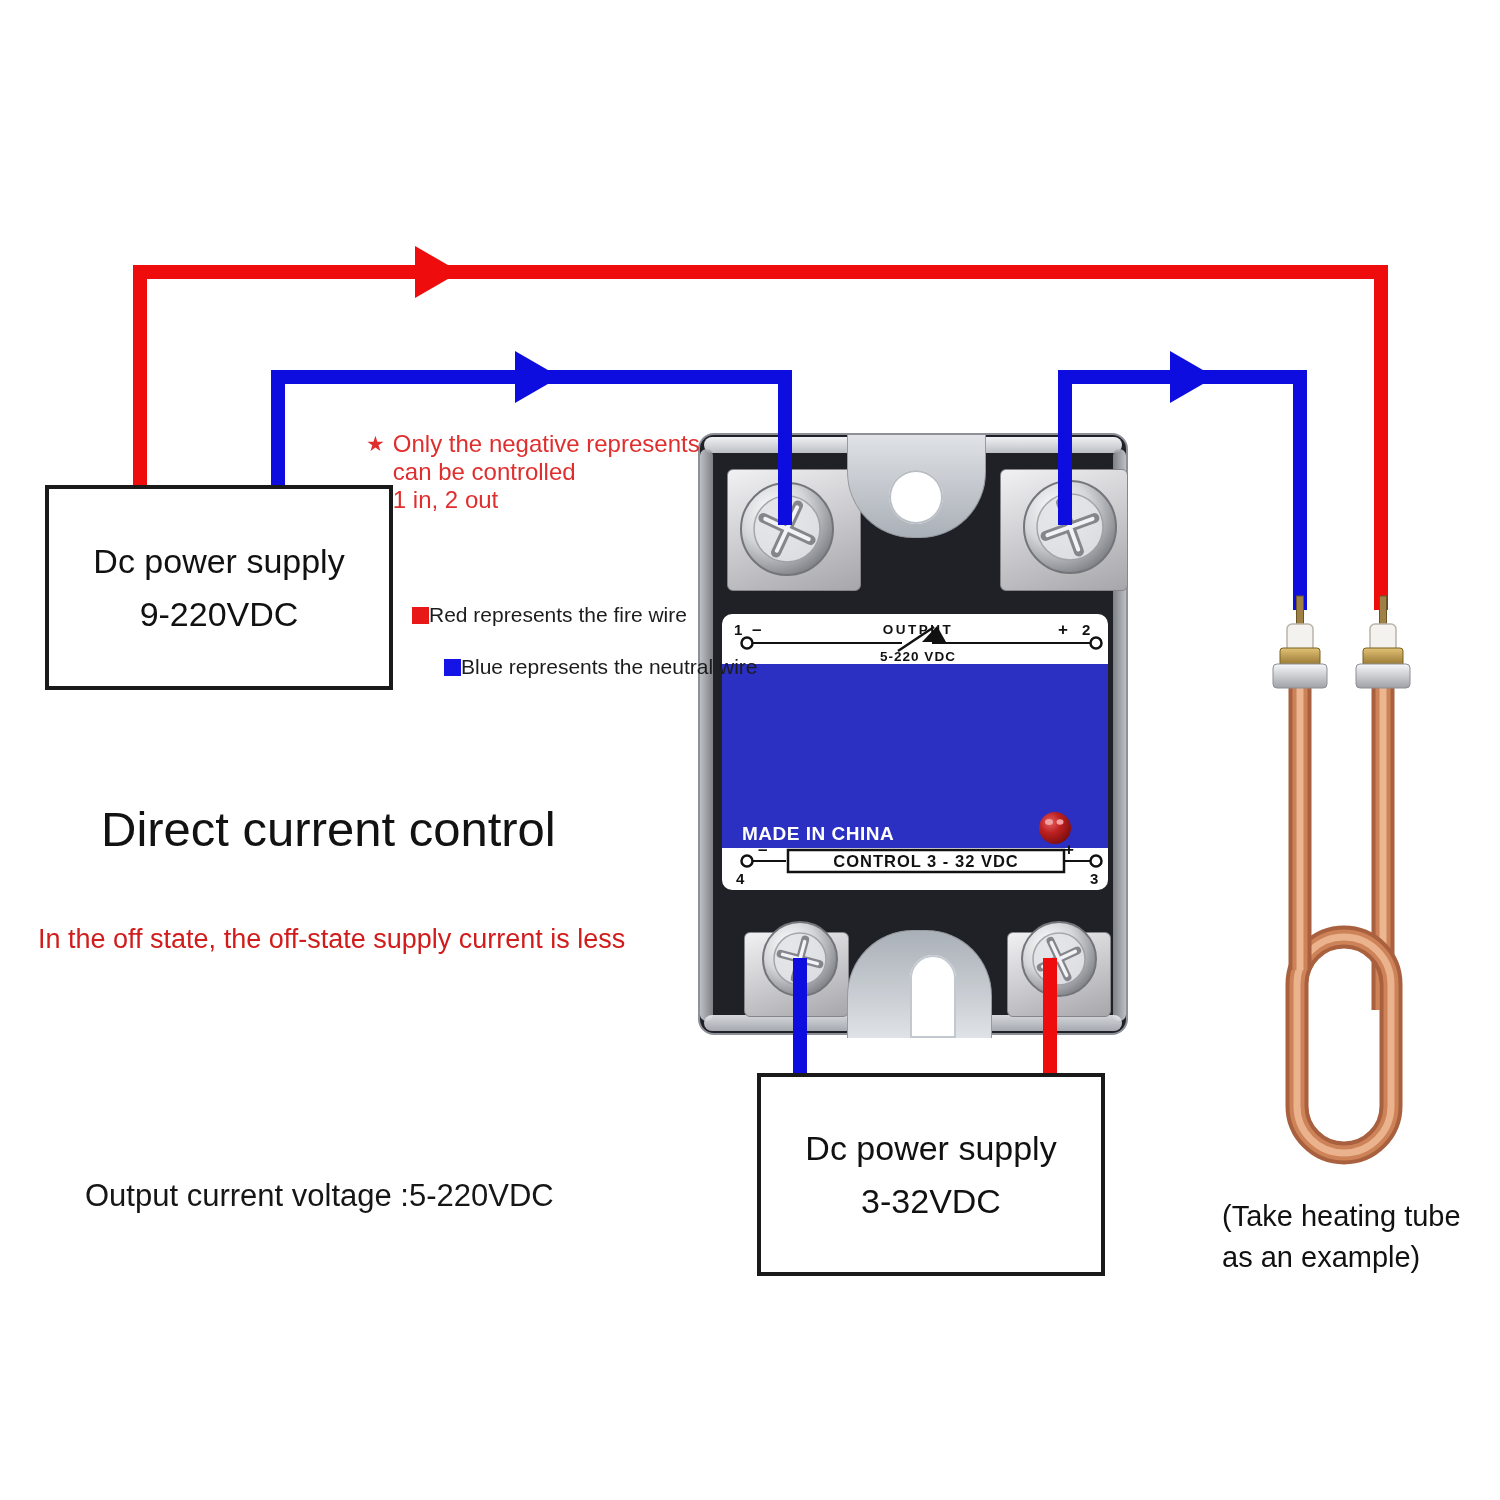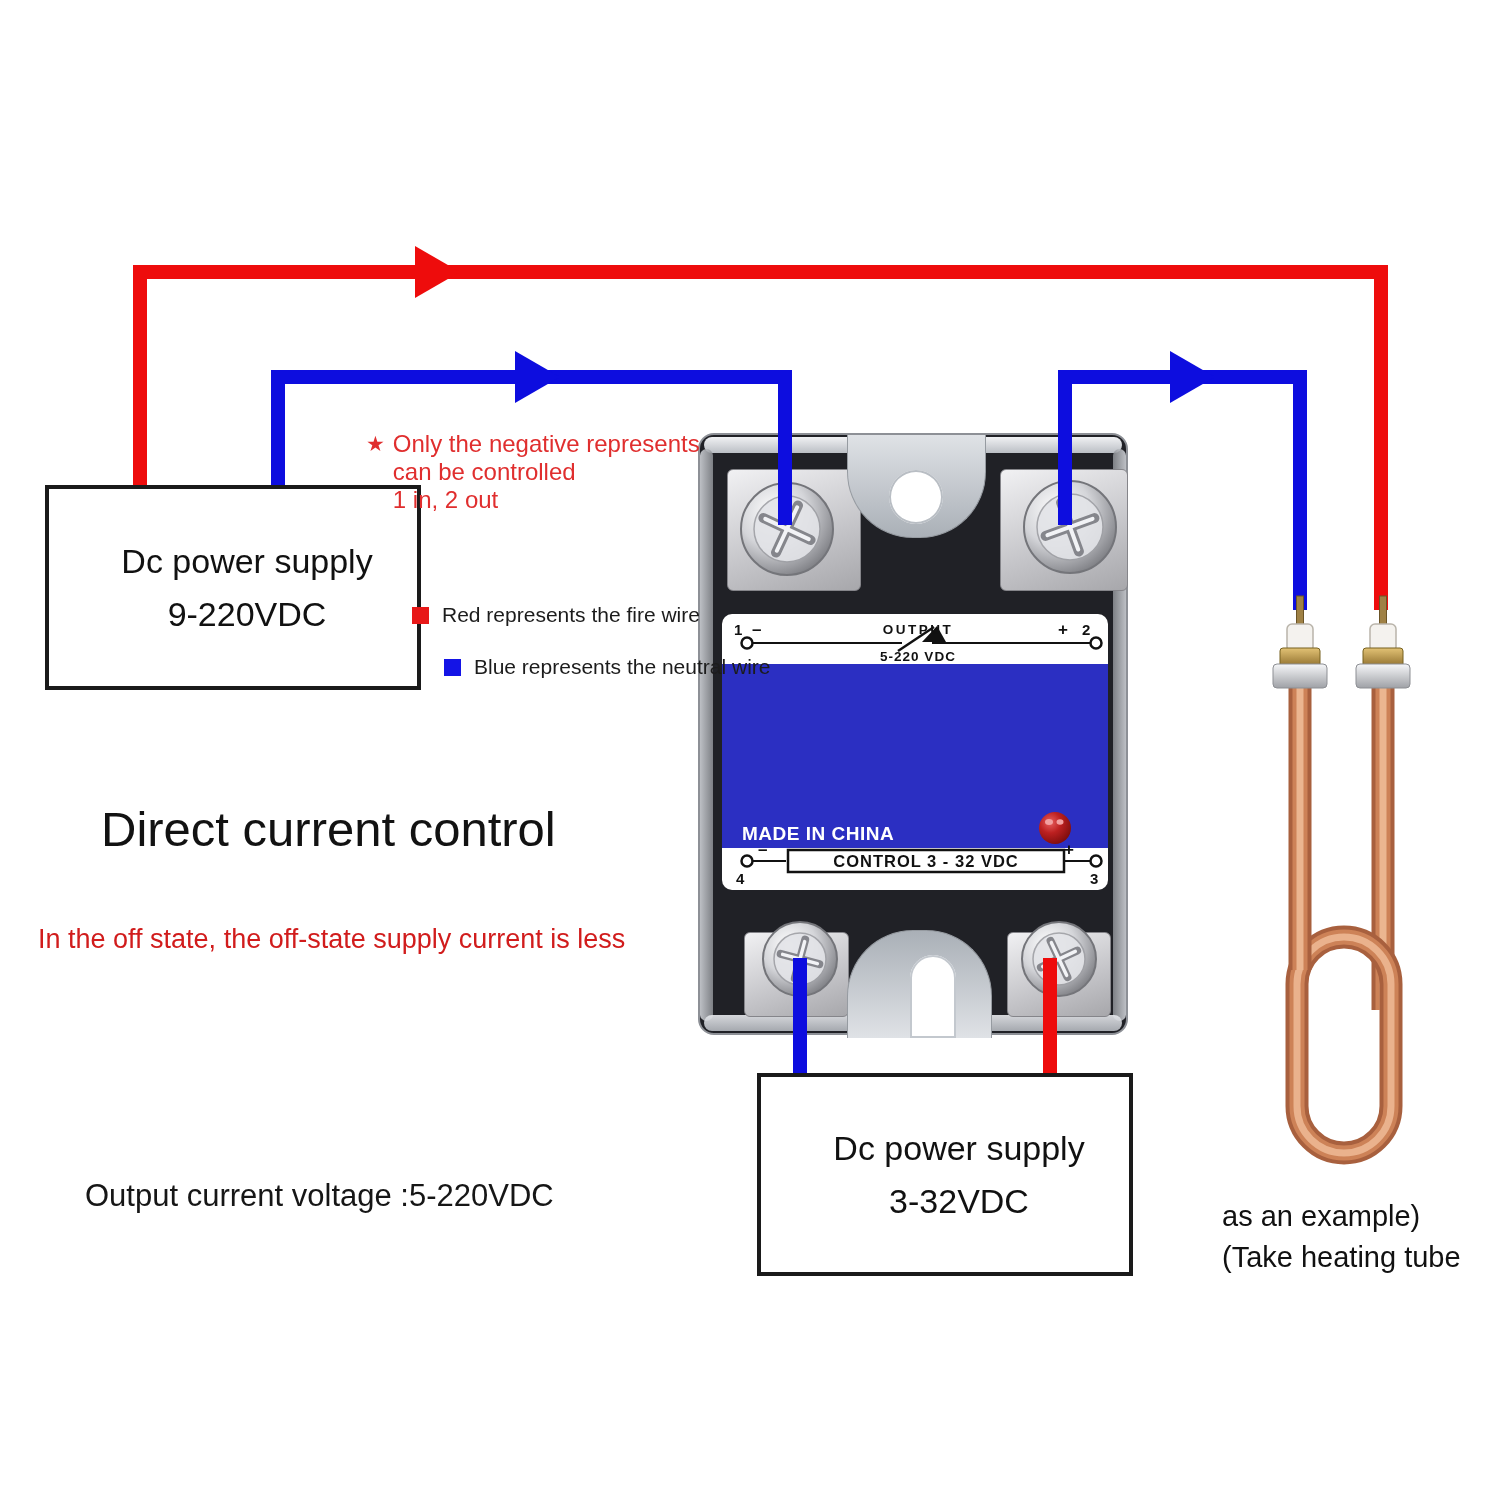--- a/index.html
+++ b/index.html
@@ -1,20 +1,20 @@
 <!DOCTYPE html>
 <html><head>
 <meta charset="utf-8">
 <style>
   html,body{margin:0;padding:0;background:#fff;}
   .canvas{position:relative;width:1500px;height:1500px;background:#ffffff;overflow:hidden;
           font-family:"Liberation Sans",sans-serif;color:#141414;}
   
   .box{position:absolute;background:#fff;border:4px solid #1a1a1a;display:flex;flex-direction:column;
-       align-items:center;justify-content:center;gap:14px;font-size:34px;color:#111;z-index:20;text-align:center;padding-left:28px;}
+       align-items:center;justify-content:center;gap:14px;font-size:34px;color:#111;z-index:20;text-align:center;}
   .box-left{left:45px;top:485px;width:340px;height:197px;}
   .box-bottom{left:757px;top:1073px;width:340px;height:195px;}
   
   .ssr{position:absolute;left:698px;top:433px;width:430px;height:602px;background:#202126;
        border-radius:16px;border:2px solid #8d9096;box-sizing:border-box;z-index:10;}
   .strip{position:absolute;border-radius:8px;}
   .strip.top{left:4px;top:2px;width:418px;height:16px;background:linear-gradient(#fbfcfe,#c3c7cd);opacity:.95;}
   .strip.bottom{left:4px;top:580px;width:418px;height:16px;background:linear-gradient(#e9ebef,#b4b8be);opacity:.9;}
   .strip.left{left:0;top:14px;width:13px;height:572px;background:linear-gradient(90deg,#d8dbe0,#8e9196);opacity:.85;}
   .strip.right{left:413px;top:14px;width:13px;height:572px;background:linear-gradient(270deg,#d8dbe0,#8e9196);opacity:.85;}
@@ -33,21 +33,21 @@
   .screws{position:absolute;left:0;top:0;}
   .label{position:absolute;left:22px;top:179px;width:386px;height:276px;background:#fff;border-radius:10px;}
   .lt{font-family:"Liberation Sans",sans-serif;font-weight:bold;fill:#111;}
   
   .overlay{position:absolute;left:0;top:0;pointer-events:none;}
   .wires{z-index:30;}
   .heater{z-index:35;}
   
   .annot{position:absolute;left:366px;top:430px;display:flex;gap:8px;color:#e02e2e;font-size:24px;line-height:28px;z-index:40;}
   .annot .star{font-size:21px;line-height:28px;}
-  .legend-row{position:absolute;display:flex;align-items:center;gap:13px;font-size:21px;color:#1c1c1c;z-index:40;}
+  .legend-row{position:absolute;display:flex;align-items:center;font-size:21px;color:#1c1c1c;z-index:40;}
   .legend-red{left:412px;top:603px;}
   .legend-blue{left:412px;top:655px;margin-left:32px;}
   .sw{width:17px;height:17px;flex:0 0 auto;}
   .title{position:absolute;left:85px;top:801px;font-size:49px;color:#121212;z-index:40;margin-left:16px;}
   .note{position:absolute;left:38px;top:921px;font-size:27px;line-height:37px;color:#d11c1c;z-index:40;}
   .spec1{position:absolute;left:88px;top:1112px;font-size:31px;color:#161616;z-index:40;}
   .spec2{position:absolute;left:85px;top:1178px;font-size:31px;color:#161616;z-index:40;}
   .caption{position:absolute;left:1222px;top:1196px;font-size:29px;line-height:41px;color:#111;z-index:40;}
 </style>
 </head>
@@ -266,17 +266,17 @@
 
   <div class="title">Direct current control</div>
 
   <div class="note">
     <div>In the off state, the off-state supply current is less</div>
   </div>
 
   <div class="spec2">Output current voltage :5-220VDC</div>
 
   <div class="caption">
+    <div>(Take heating tube</div>
     <div>as an example)</div>
-    <div>(Take heating tube</div>
   </div>
 
 </div>
 
 </body></html>

